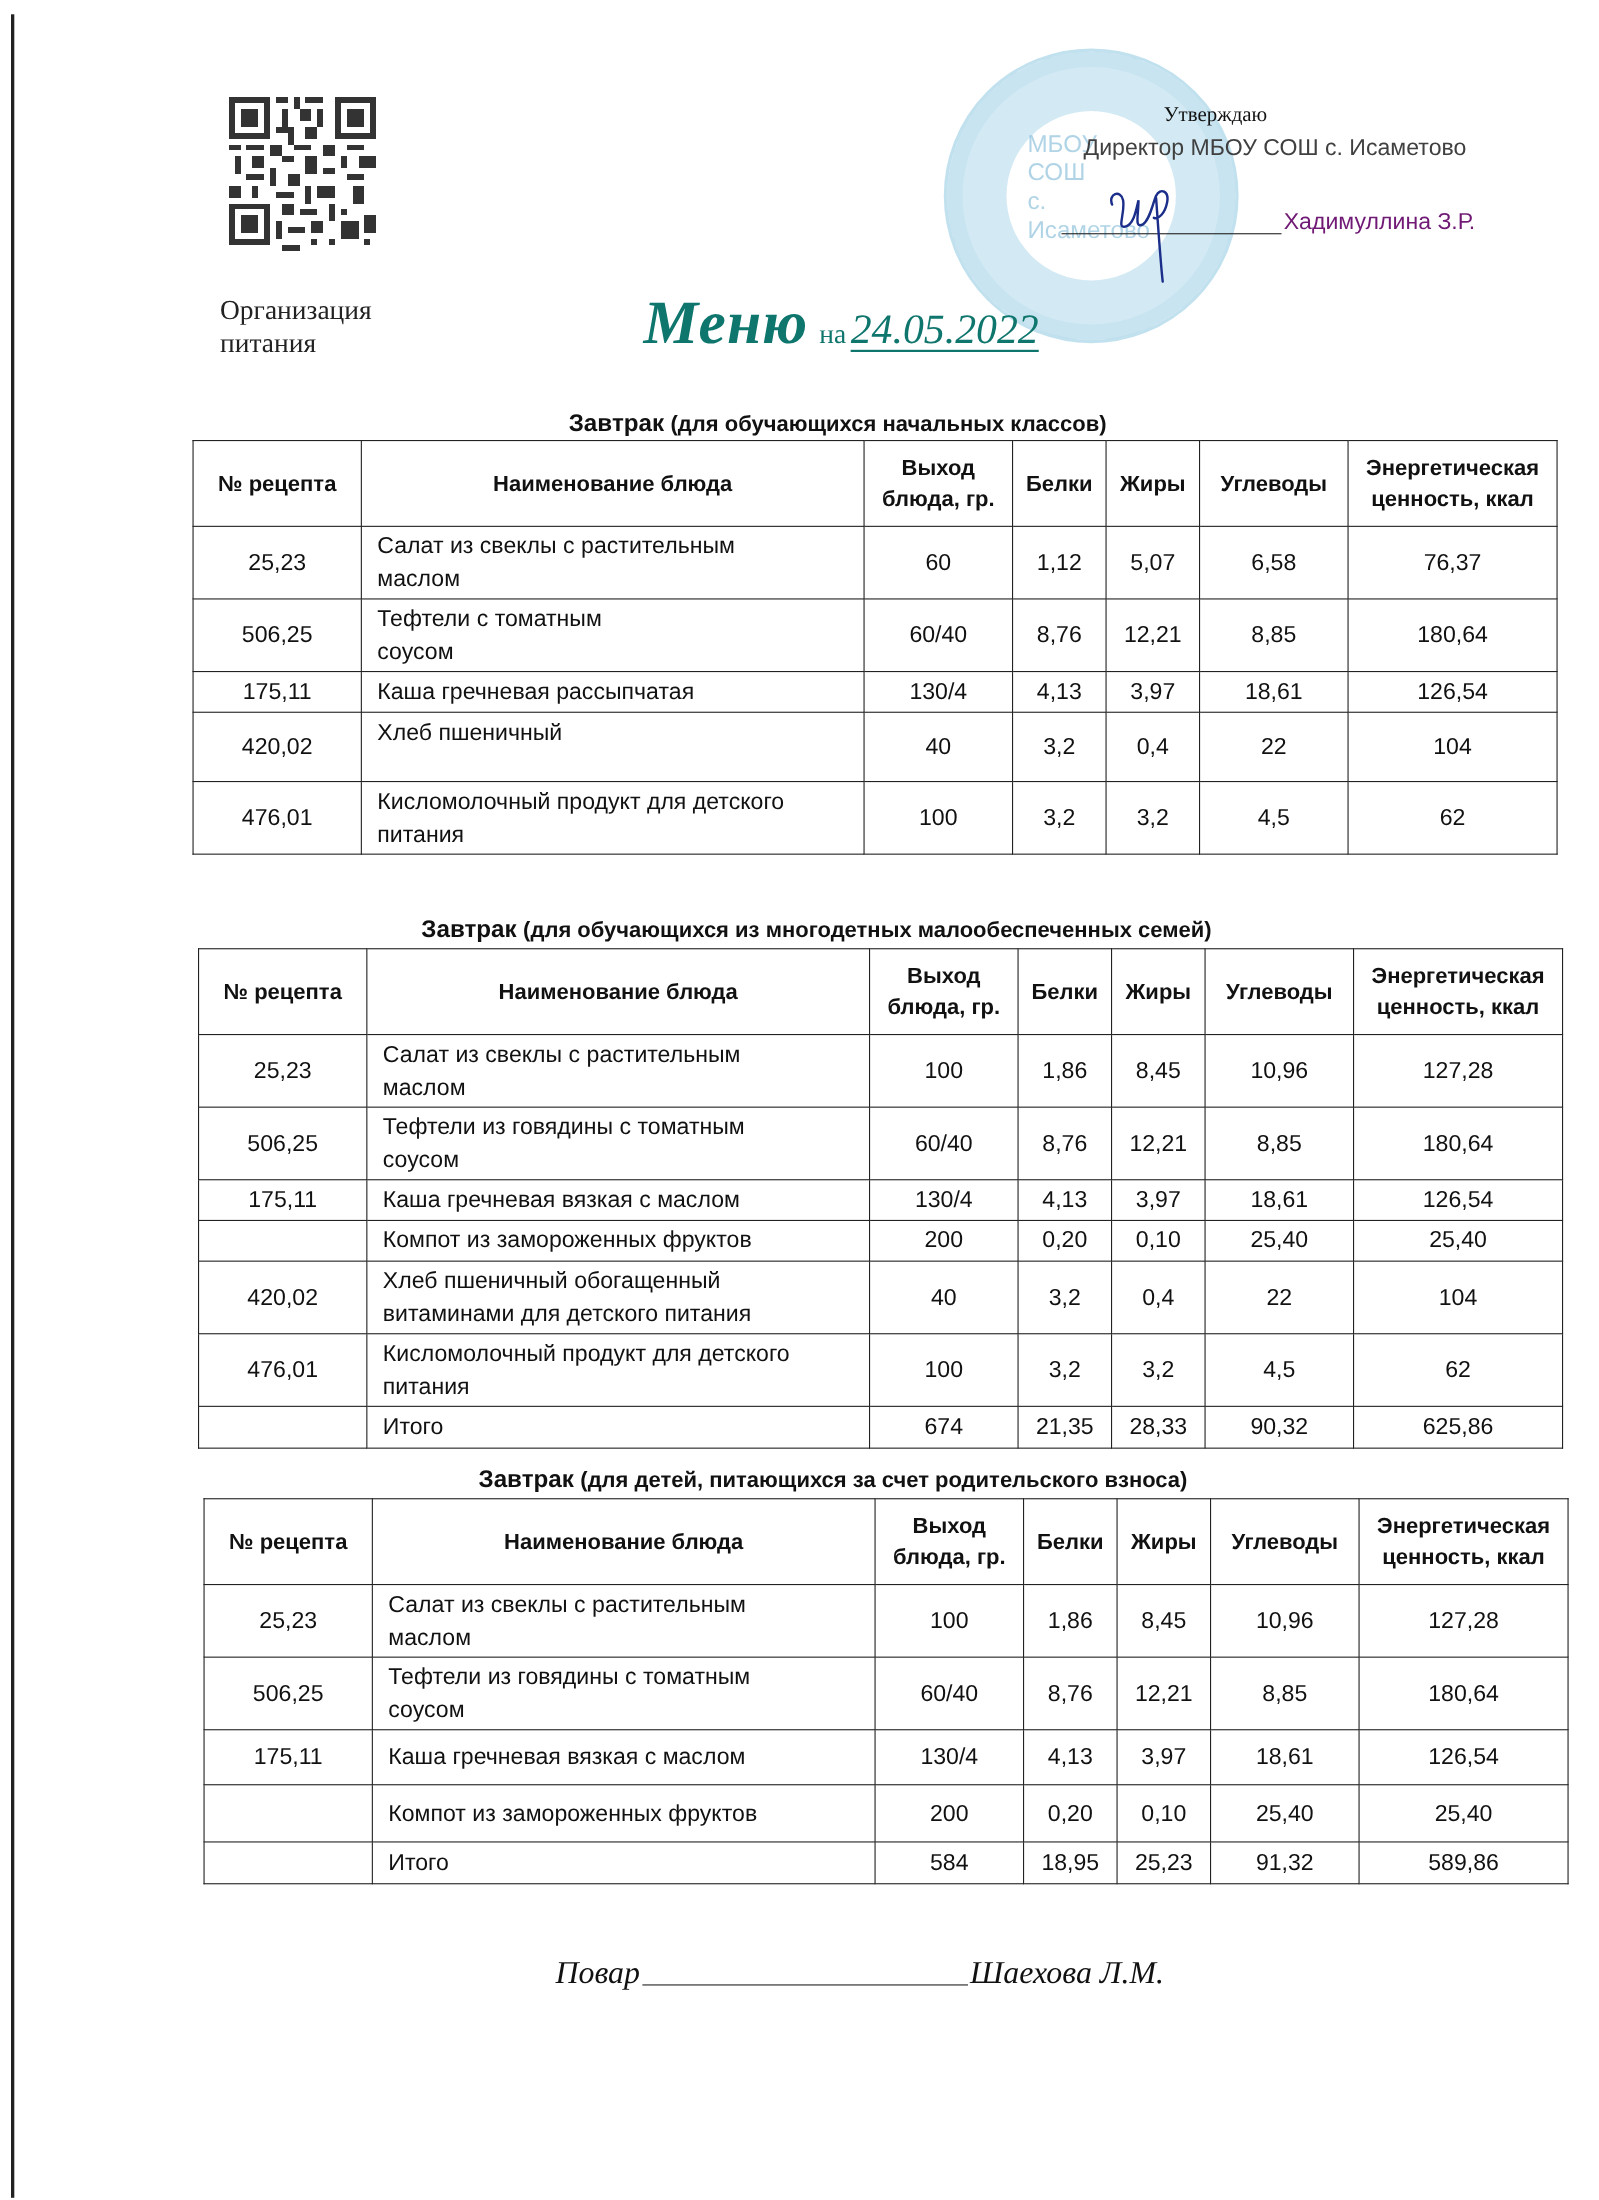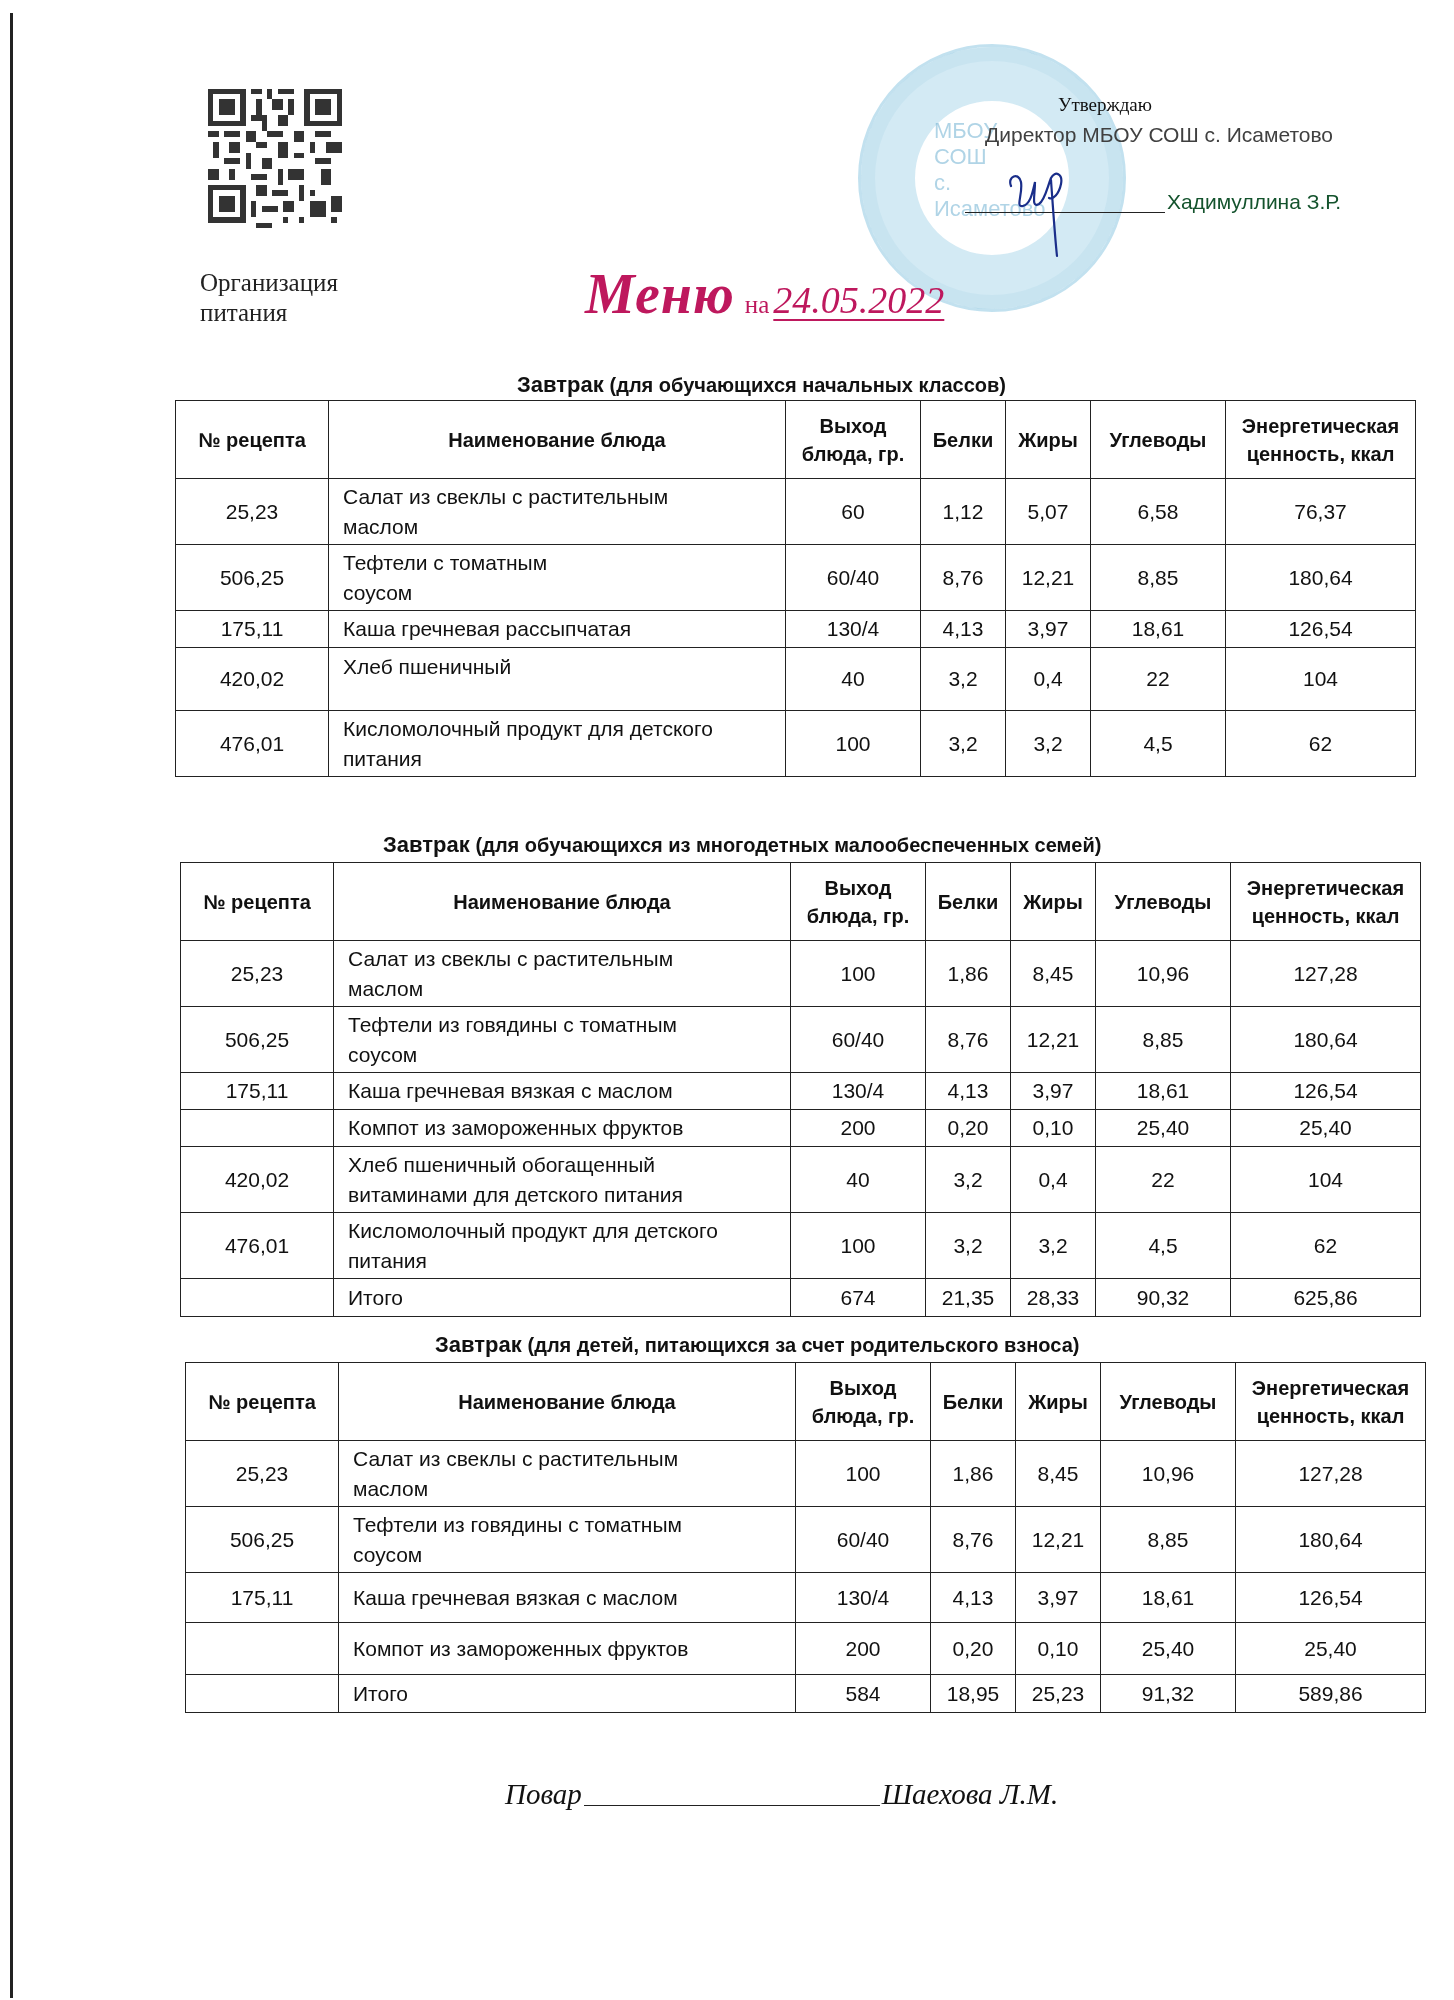--- a/index.html
+++ b/index.html
@@ -14,23 +14,23 @@
     font-family: "Liberation Serif", serif; font-size: 25px; line-height: 30px; color: #222; }
 
   .stamp { position: absolute; left: 858px; top: 44px; width: 262px; height: 262px; border-radius: 50%;
     border: 3px solid rgba(80,170,210,0.35); box-shadow: inset 0 0 0 14px rgba(80,170,210,0.08), inset 0 0 0 50px rgba(255,255,255,0), inset 0 0 0 54px rgba(80,170,210,0.25); }
   .stamp-inner { position: absolute; left: 934px; top: 118px; width: 110px; font-size: 22px; line-height: 26px;
     color: rgba(80,160,200,0.45); font-family: "Liberation Sans", sans-serif; }
   .signature { position: absolute; left: 1005px; top: 168px; }
   .approve-title { position: absolute; left: 1058px; top: 94px; font-family: "Liberation Serif", serif; font-size: 19px; color:#111;}
   .approve-role { position: absolute; left: 985px; top: 123px; font-size: 21px; color:#404040; }
   .approve-line { position: absolute; left: 965px; top: 212px; width: 200px; border-bottom: 1.5px solid #222; }
-  .approve-name { position: absolute; left: 1167px; top: 190px; font-size: 21px; color:#14532d; }
-
-  .title { position: absolute; left: 585px; top: 262px; font-family: "Liberation Serif", serif; font-style: italic; color:#be185d; white-space: nowrap; }
+  .approve-name { position: absolute; left: 1167px; top: 190px; font-size: 21px; color:#701a75; }
+
+  .title { position: absolute; left: 585px; top: 262px; font-family: "Liberation Serif", serif; font-style: italic; color:#0f766e; white-space: nowrap; }
   .title-main { font-size: 56px; font-weight: bold; letter-spacing: 1px; }
   .title-on { font-size: 25px; margin-left: 10px; font-style: normal; }
   .title-date { font-size: 38px; text-decoration: underline; text-decoration-thickness: 2px; text-underline-offset: 6px; margin-left: 4px; }
 
   .section-title { position: absolute; font-size: 21px; color:#111; white-space: nowrap; }
   .section-title b { font-size: 22px; }
   .section-title span { font-weight: bold; font-size: 20px; }
 
   table.menu { position: absolute; border-collapse: collapse; table-layout: fixed; font-size: 21px; color:#111; }
   table.menu td, table.menu th { border: 1.6px solid #222; padding: 0 6px; vertical-align: middle; }

